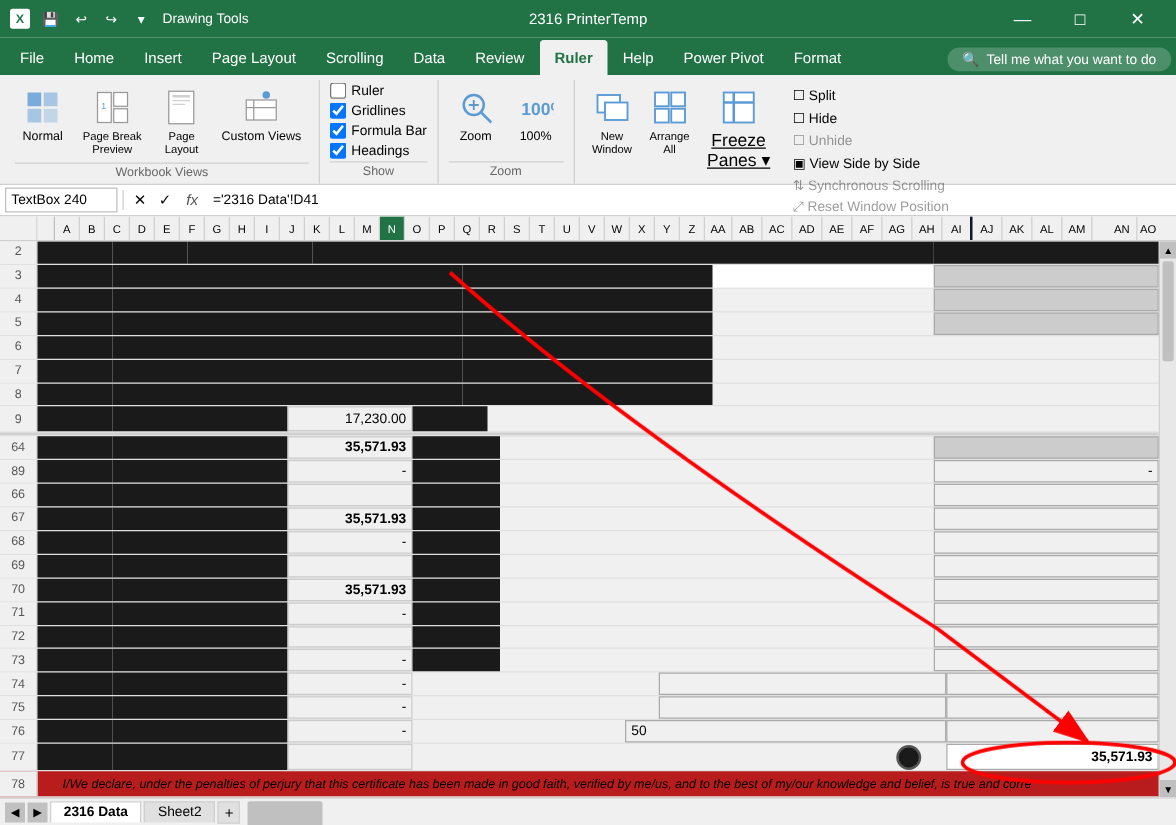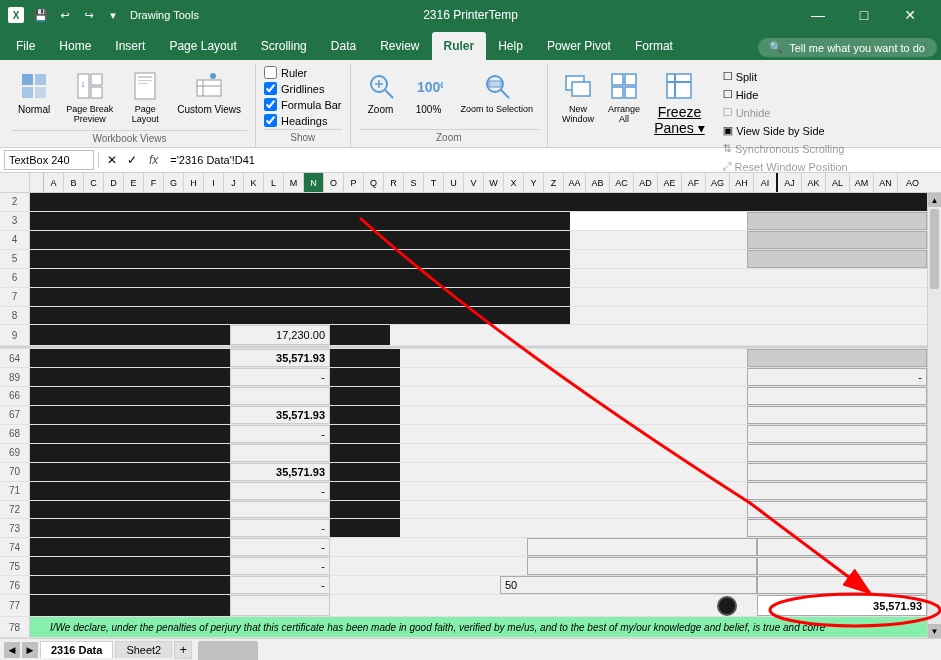--- a/index.html
+++ b/index.html
@@ -307,30 +307,20 @@
         </div>
         <div class="ribbon-btn-label">Zoom</div>
       </div>
       <div class="ribbon-btn-large">
         <div class="ribbon-btn-icon-large">
           <svg width="28" height="28" viewBox="0 0 28 28">
               <text x="2" y="20" font-size="14" font-weight="bold" fill="#5b9bd5">100%</text>
             </svg>
         </div>
         <div class="ribbon-btn-label">100%</div>
-      </div>
-      <div class="ribbon-btn-large">
-        <div class="ribbon-btn-icon-large">
-          <svg width="28" height="28" viewBox="0 0 28 28">
-              <circle cx="12" cy="12" r="8" fill="none" stroke="#5b9bd5" stroke-width="2"></circle>
-              <line x1="18" y1="18" x2="26" y2="26" stroke="#5b9bd5" stroke-width="2"></line>
-              <rect x="6" y="9" width="12" height="6" fill="rgba(91,155,213,0.3)" stroke="#5b9bd5" stroke-width="1"></rect>
-            </svg>
-        </div>
-        <div class="ribbon-btn-label" style="font-size:9px;">Zoom to Selection</div>
       </div>
     </div>
     <div class="ribbon-group-label">Zoom</div>
   </div>
 
   <div class="ribbon-group" style="min-width:200px;">
     <div class="ribbon-group-content" style="align-items:flex-start;">
       <div style="display:flex;gap:2px;">
         <div class="ribbon-btn-large">
           <div class="ribbon-btn-icon-large">
@@ -443,21 +433,21 @@
       <div style="width:24px;min-width:24px;display:flex;align-items:center;justify-content:center;font-size:9px;border-right:1px solid #d0d0d0;cursor:pointer;">AD</div>
       <div style="width:24px;min-width:24px;display:flex;align-items:center;justify-content:center;font-size:9px;border-right:1px solid #d0d0d0;cursor:pointer;">AE</div>
       <div style="width:24px;min-width:24px;display:flex;align-items:center;justify-content:center;font-size:9px;border-right:1px solid #d0d0d0;cursor:pointer;">AF</div>
       <div style="width:24px;min-width:24px;display:flex;align-items:center;justify-content:center;font-size:9px;border-right:1px solid #d0d0d0;cursor:pointer;">AG</div>
       <div style="width:24px;min-width:24px;display:flex;align-items:center;justify-content:center;font-size:9px;border-right:1px solid #d0d0d0;cursor:pointer;">AH</div>
       <div style="width:24px;min-width:24px;display:flex;align-items:center;justify-content:center;font-size:9px;border-right:2px solid #0f172a;cursor:pointer;">AI</div>
       <div style="width:24px;min-width:24px;display:flex;align-items:center;justify-content:center;font-size:9px;border-right:1px solid #d0d0d0;cursor:pointer;">AJ</div>
       <div style="width:24px;min-width:24px;display:flex;align-items:center;justify-content:center;font-size:9px;border-right:1px solid #d0d0d0;cursor:pointer;">AK</div>
       <div style="width:24px;min-width:24px;display:flex;align-items:center;justify-content:center;font-size:9px;border-right:1px solid #d0d0d0;cursor:pointer;">AL</div>
       <div style="width:24px;min-width:24px;display:flex;align-items:center;justify-content:center;font-size:9px;border-right:1px solid #d0d0d0;cursor:pointer;">AM</div>
-      <div style="width:24px;min-width:24px;display:flex;align-items:center;justify-content:center;font-size:9px;border-right:1px solid #d0d0d0;cursor:pointer;">AN</div>
+      <div style="width:24px;min-width:24px;display:flex;align-items:center;justify-content:center;font-size:9px;border-right:1px solid #d0d0d0;cursor:pointer;margin-left:12px;">AN</div>
       <div style="flex:1;display:flex;align-items:center;justify-content:center;font-size:9px;cursor:pointer;">AO</div>
     </div>
     <div style="width:14px;"></div>
   </div>
 
   <div style="display:flex;flex:1;overflow:hidden;position:relative;">
 
     <div style="display:flex;flex-direction:column;flex:1;overflow:hidden;position:relative;">
 
       <div class="row">
@@ -748,21 +738,21 @@
 
           <div style="width:20px;height:20px;background:#1a1a1a;border-radius:50%;border:2px solid #555;margin-top:1px;"></div>
           <div style="width:20px;"></div>
 
           <div style="width:170px;display:flex;align-items:center;justify-content:flex-end;padding-right:4px;font-size:11px;font-weight:bold;border:1px solid #aaa;background:white;">
             <span>35,571.93</span>
           </div>
         </div>
       </div>
 
-      <div class="row" style="height:22px;background:#86efac;">
+      <div class="row" style="height:22px;background:#b91c1c;">
         <div class="row-num">78</div>
         <div style="display:flex;align-items:center;flex:1;padding-left:20px;font-size:10px;font-style:italic;">
           <span>I/We declare, under the penalties of perjury that this certificate has been made in good faith, verified by me/us, and to the best of my/our knowledge and belief, is true and corre</span>
         </div>
       </div>
 
     </div>
 
     <div style="width:14px;background:#f0f0f0;border-left:1px solid #d0d0d0;display:flex;flex-direction:column;">
       <div style="height:14px;background:#c0c0c0;display:flex;align-items:center;justify-content:center;font-size:8px;cursor:pointer;">▲</div>

